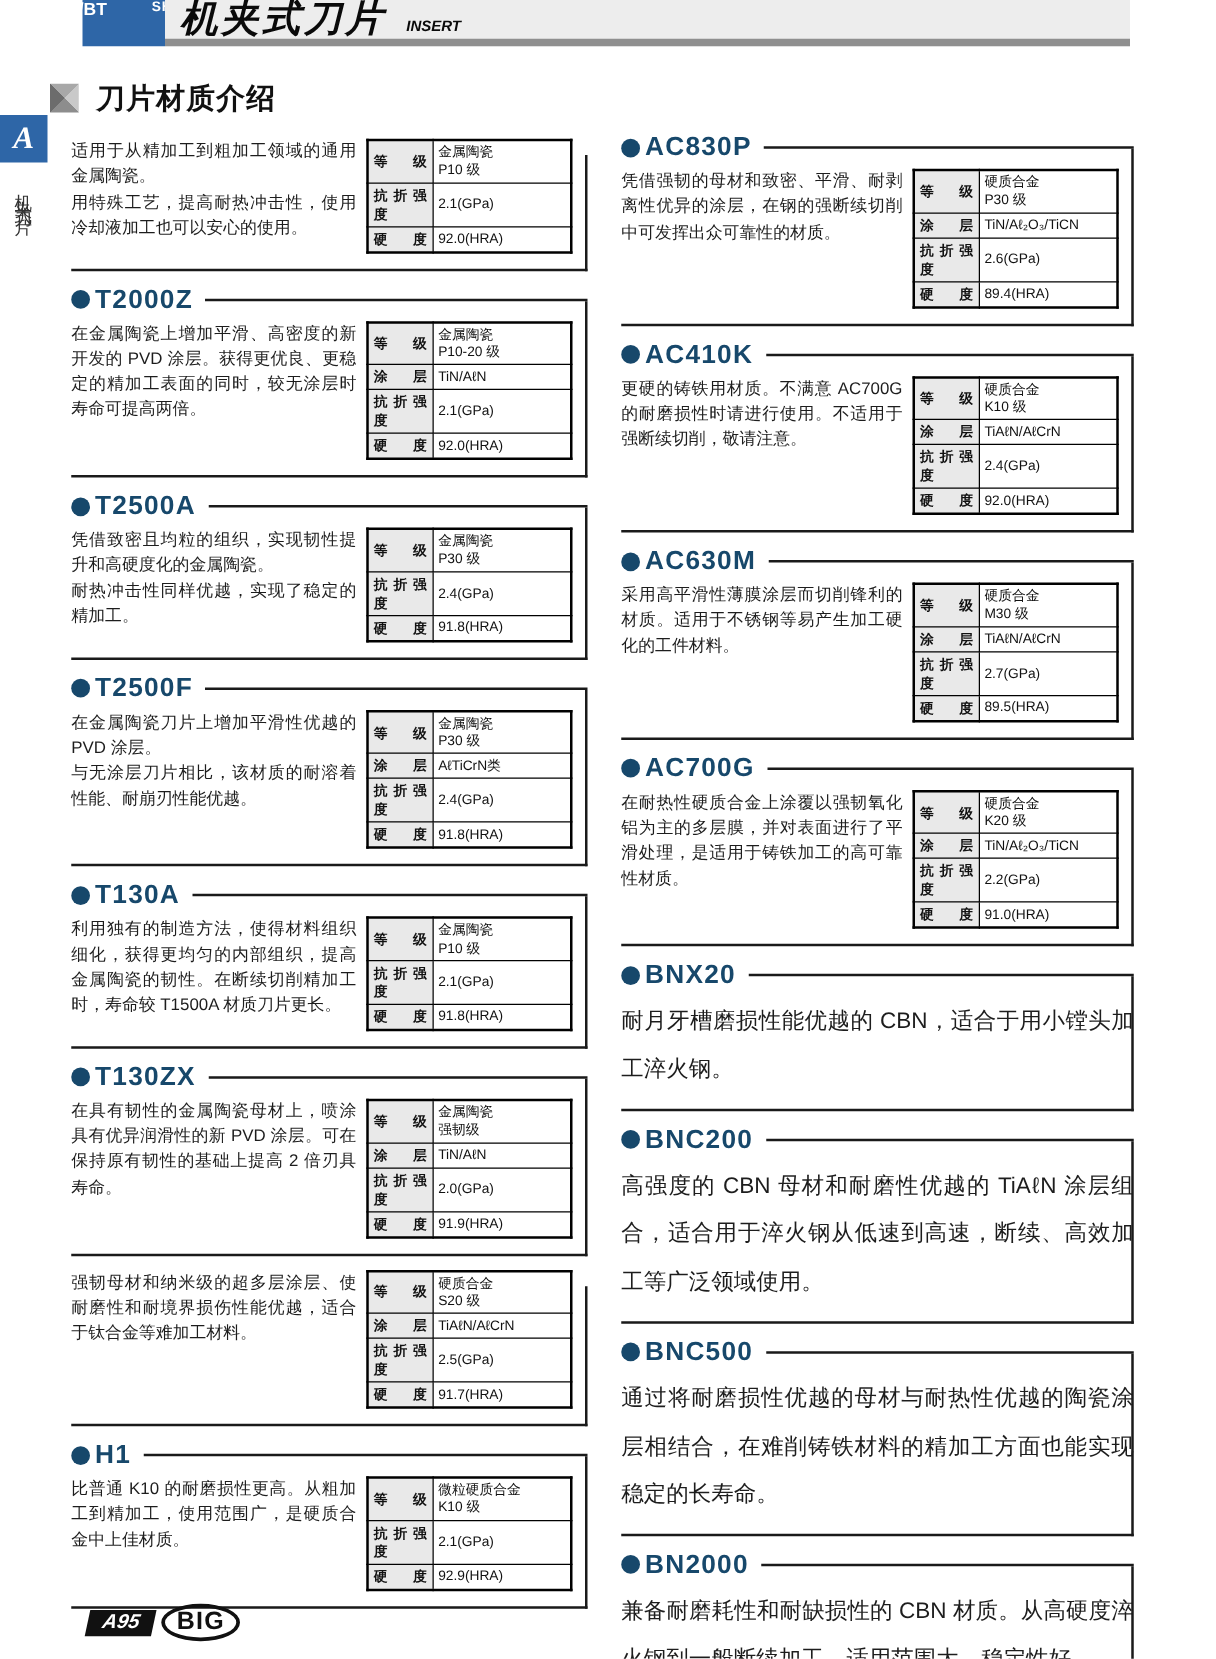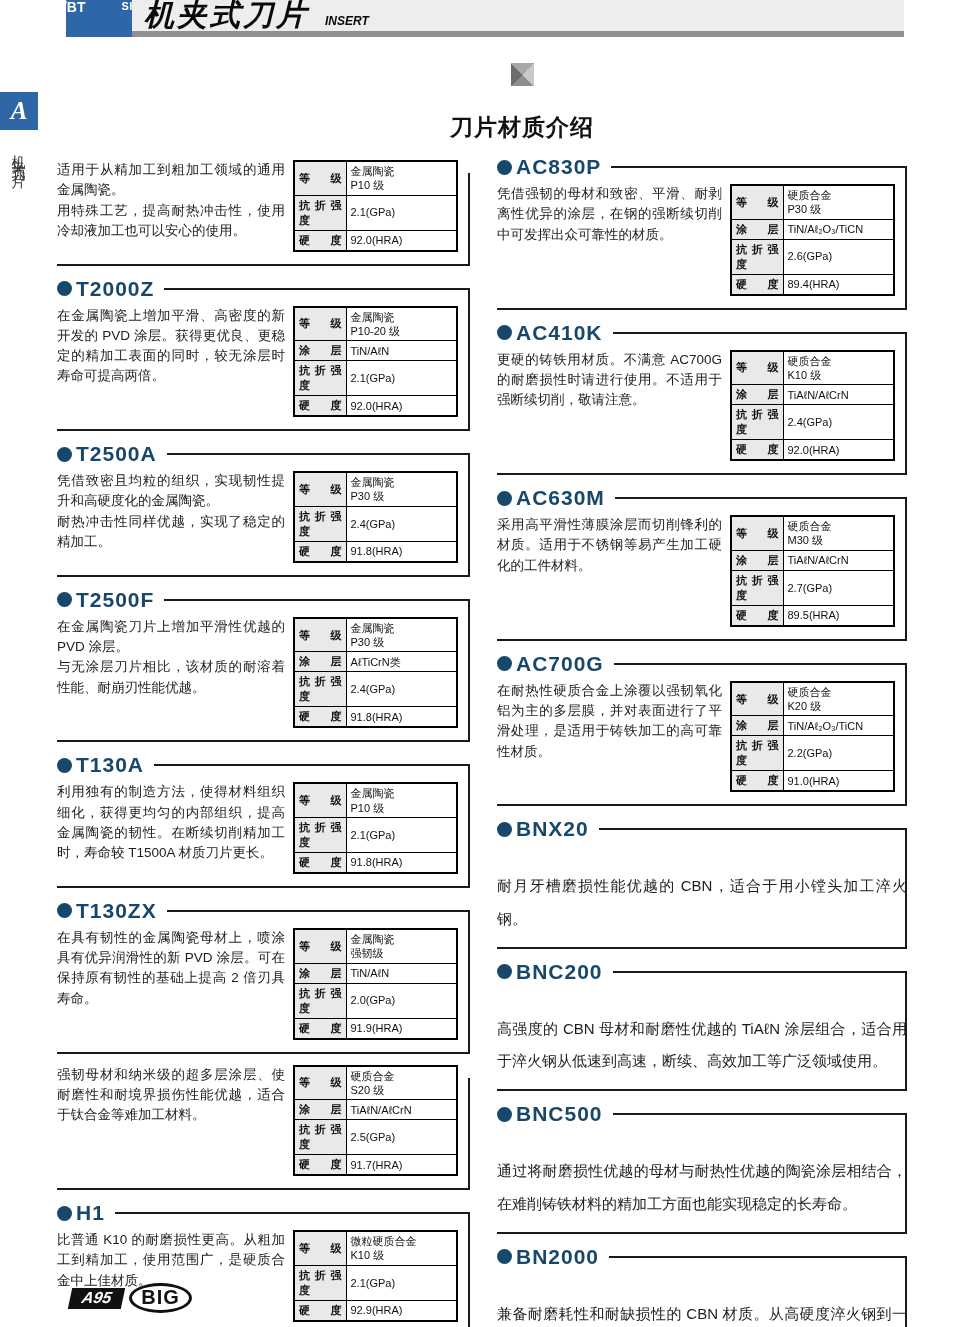--- a/index.html
+++ b/index.html
@@ -36,21 +36,21 @@
     width:38px;height:38px;background:var(--tab-blue);color:#fff;
     font-family:"Liberation Serif","DejaVu Serif",serif;
     font-style:italic;font-weight:bold;font-size:25px;line-height:38px;
   }
   .tab-label{
     margin:14px auto 0;writing-mode:vertical-rl;text-orientation:upright;
     font-size:14px;letter-spacing:5px;color:#333;
   }
 
   
-  .intro-row{display:flex;align-items:center;margin:26px 0 4px 71px;gap:26px;flex-direction:column;}
+  .intro-row{display:flex;align-items:center;margin:26px 0 4px 40px;gap:14px;}
   .intro-icon{
     width:23px;height:23px;display:inline-block;
     background:conic-gradient(from 45deg,#c9c9c9 0 90deg,#8d8d8d 90deg 180deg,#6c6c6c 180deg 270deg,#a8a8a8 270deg 360deg);
   }
   .intro-title{font-size:23px;font-weight:bold;color:#111;letter-spacing:1px;}
 
   
   .columns{display:flex;margin:12px 0 0 57px;width:850px;gap:27px;}
   .col-left{width:413px;}
   .col-right{width:410px;}
@@ -75,21 +75,21 @@
   }
   .spec td{border:1px solid #000;padding:2px 4px;vertical-align:middle;}
   .spec td.lbl{
     background:var(--lbl-bg);width:52px;font-weight:bold;color:#111;
     text-align:justify;text-align-last:justify;
   }
   .spec td.val{white-space:pre-line;line-height:1.3;color:#111;}
 
   
   .section.text-only{min-height:100px;}
-  .section.text-only .desc{font-size:15px;line-height:2.15;margin-top:24px;}
+  .section.text-only .desc{font-size:18px;line-height:2.15;margin-top:0;}
 
   
   .footer{position:absolute;left:70px;top:1283px;display:flex;align-items:center;gap:6px;}
   .page-badge{
     background:#111;color:#fff;font-weight:bold;font-style:italic;
     font-size:16px;padding:1px 12px 2px;transform:skewX(-12deg);
   }
   .brand-logo{
     border:3px solid #111;border-radius:50%;padding:0 9px 1px;
     font-weight:bold;font-size:20px;letter-spacing:1px;color:#111;

